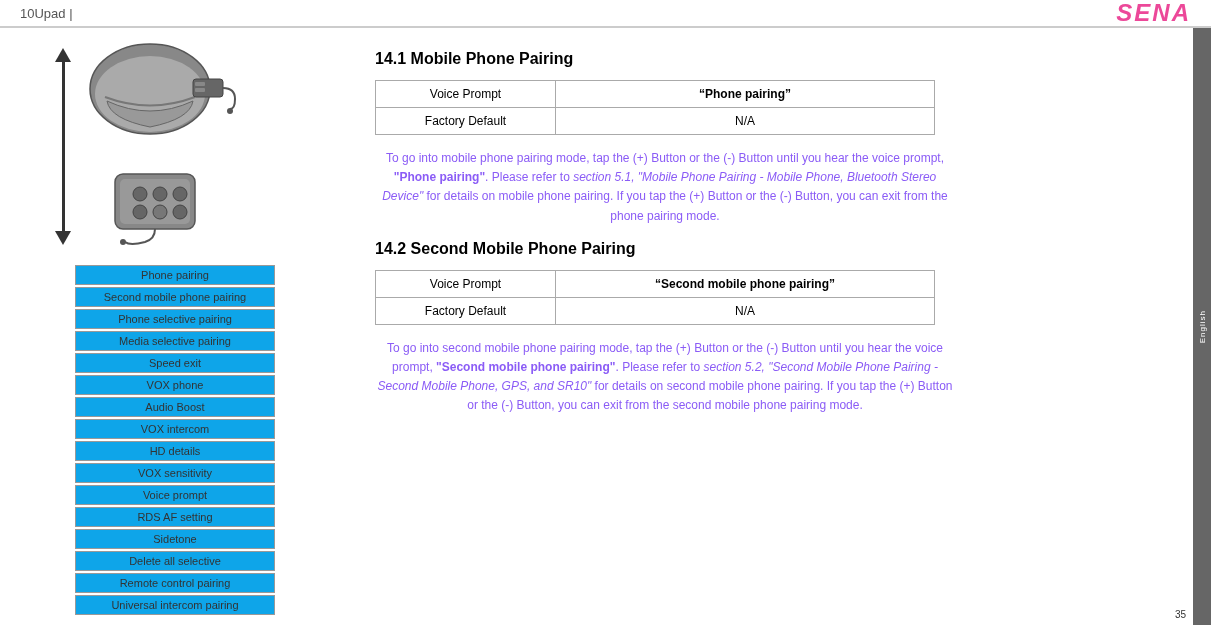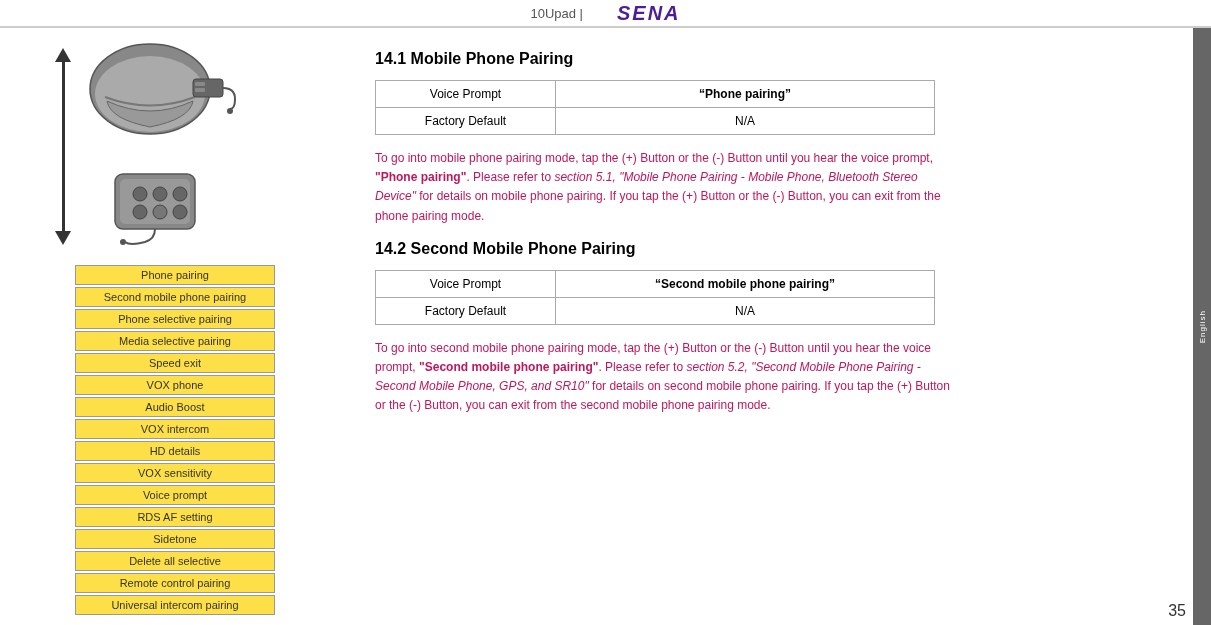--- a/index.html
+++ b/index.html
@@ -8,35 +8,35 @@
       height: 625px;
       font-family: Arial, sans-serif;
       font-size: 13px;
       background: #fff;
       overflow: hidden;
     }
 
     
     .header {
       display: flex;
-      justify-content: center;
+      justify-content: space-between;
       align-items: center;
       padding: 4px 20px;
       border-bottom: 2px solid #ccc;
       height: 28px;
     }
     .header-title {
       font-size: 13px;
       color: #555;
       margin-right: 10px;
     }
     .sena-logo {
-      font-size: 20px;
+      font-size: 24px;
       font-weight: 900;
-      color: #4c1d95;
+      color: #ec4899;
       letter-spacing: 2px;
       font-style: italic;
       margin-left: 24px;
     }
 
     
     .main-container {
       display: flex;
       height: 597px;
     }
@@ -108,21 +108,21 @@
       gap: 2px;
     }
 
     .menu-item {
       border: 1px solid #999;
       padding: 3px 8px;
       text-align: center;
       font-size: 11px;
       color: #333;
       cursor: pointer;
-      background: #fde047;
+      background: #0ea5e9;
     }
 
     
     .right-panel {
       flex: 1;
       padding: 22px 25px;
       overflow-y: auto;
     }
 
     .section-title {
@@ -147,21 +147,22 @@
     }
     .info-table td:first-child {
       width: 180px;
     }
 
     .body-text {
       font-size: 12px;
       line-height: 1.6;
       margin-bottom: 14px;
       max-width: 580px;
-      color: #be185d;
+      color: #8b5cf6;
+      text-align: center;
     }
 
     .body-text em {
       font-style: italic;
     }
 
     .right-wrapper {
       position: relative;
       flex: 1;
       display: flex;
@@ -180,21 +181,21 @@
       writing-mode: vertical-rl;
       transform: rotate(180deg);
       letter-spacing: 1px;
     }
 
     
     .page-number {
       position: absolute;
       bottom: 5px;
       right: 25px;
-      font-size: 16px;
+      font-size: 10px;
       color: #333;
     }
 
     
     .helmet-svg, .remote-svg {
       display: block;
     }
   </style>
 </head>
 <body>

